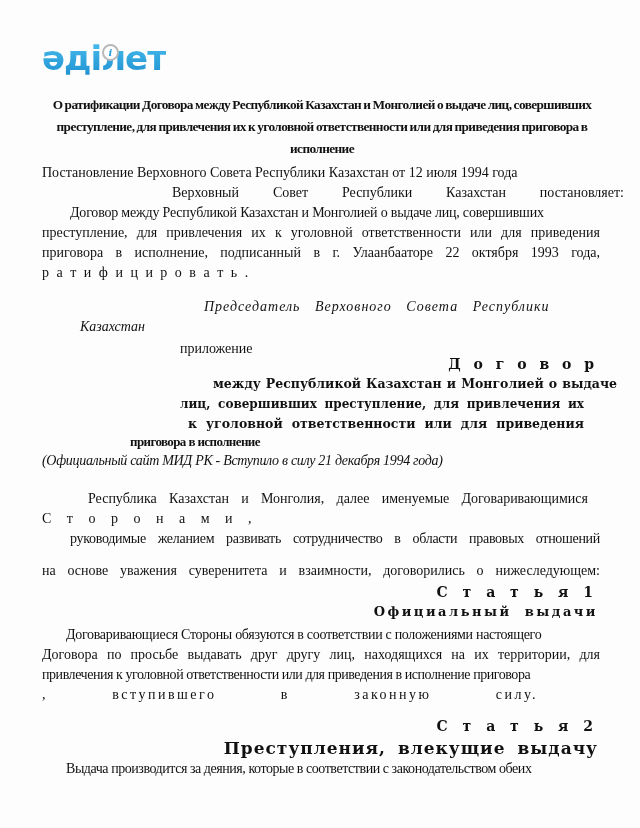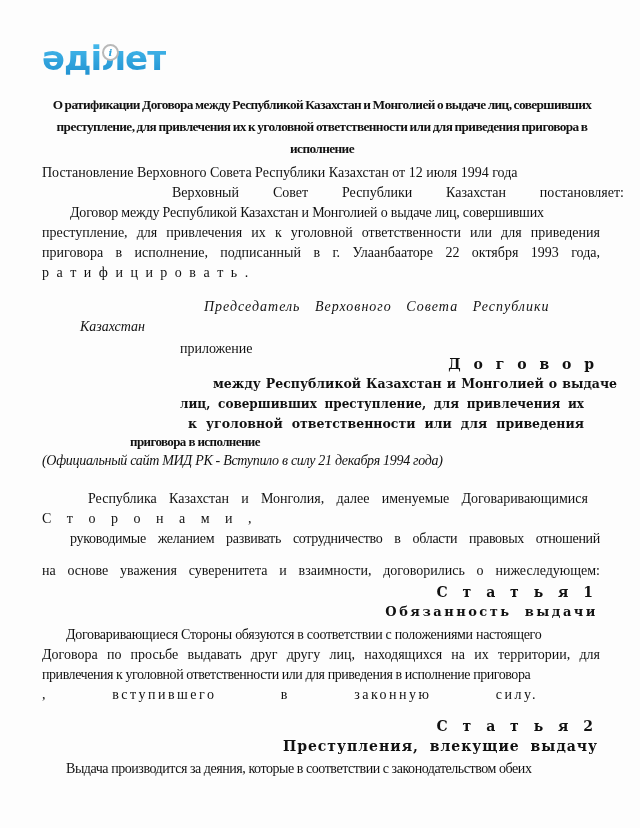--- a/index.html
+++ b/index.html
@@ -103,21 +103,21 @@
 <div class="abs just" style="left:188px; top:414px; width:396px; font-family:'DejaVu Serif', serif; font-size:12.5px; font-weight:bold; line-height:20px;">к уголовной ответственности или для приведения</div>
 <div class="abs" style="left:130px; top:432px; font-size:13px; font-weight:bold; letter-spacing:-0.6px; line-height:20px;">приговора в исполнение</div>
 <div class="abs p" style="left:42px; top:450px; font-style:italic; letter-spacing:-0.3px;">(Официальный сайт МИД РК - Вступило в силу 21 декабря 1994 года)</div>
 
 <div class="abs p just" style="left:88px; top:488px; width:500px;">Республика Казахстан и Монголия, далее именуемые Договаривающимися</div>
 <div class="abs p" style="left:42px; top:508px; letter-spacing:6px;">С т о р о н а м и ,</div>
 <div class="abs p just" style="left:70px; top:528px; width:530px; letter-spacing:-0.3px;">руководимые желанием развивать сотрудничество в области правовых отношений</div>
 <div class="abs p just" style="left:42px; top:548px; width:558px;margin-top:12px;">на основе уважения суверенитета и взаимности, договорились о нижеследующем:</div>
 
 <div class="abs" style="right:42px; top:584px; font-family:'DejaVu Serif', serif; font-size:14px; font-weight:bold; letter-spacing:5px;">С т а т ь я   1</div>
-<div class="abs" style="right:42px; top:604px; font-family:'DejaVu Serif', serif; font-size:13px; font-weight:bold; letter-spacing:2.5px; word-spacing:6px;">Обязанность выдачи</div>
+<div class="abs" style="right:42px; top:604px; font-family:'DejaVu Serif', serif; font-size:13px; font-weight:bold; letter-spacing:2.5px; word-spacing:6px;">Официальный выдачи</div>
 <div class="abs p" style="left:66px; top:624px; width:534px; letter-spacing:-0.3px;">Договаривающиеся Стороны обязуются в соответствии с положениями настоящего</div>
 <div class="abs p just" style="left:42px; top:644px; width:558px;">Договора по просьбе выдавать друг другу лиц, находящихся на их территории, для</div>
 <div class="abs p" style="left:42px; top:664px; width:560px; letter-spacing:-0.45px;">привлечения к уголовной ответственности или для приведения в исполнение приговора</div>
 <div class="abs p just" style="left:42px; top:684px; width:496px; letter-spacing:2.5px;">,   вступившего   в   законную   силу.</div>
 
 <div class="abs" style="right:42px; top:718px; font-family:'DejaVu Serif', serif; font-size:14px; font-weight:bold; letter-spacing:5px;text-align:center;">С т а т ь я   2</div>
-<div class="abs" style="right:42px; top:738px; font-family:'DejaVu Serif', serif; font-size:14px; font-weight:bold; letter-spacing:1px; word-spacing:5px;">Преступления, влекущие выдачу</div>
+<div class="abs" style="right:42px; top:738px; font-family:'DejaVu Serif', serif; font-size:17px; font-weight:bold; letter-spacing:1px; word-spacing:5px;">Преступления, влекущие выдачу</div>
 <div class="abs p" style="left:66px; top:758px; letter-spacing:-0.45px;">Выдача производится за деяния, которые в соответствии с законодательством обеих</div>
 
 </body></html>

